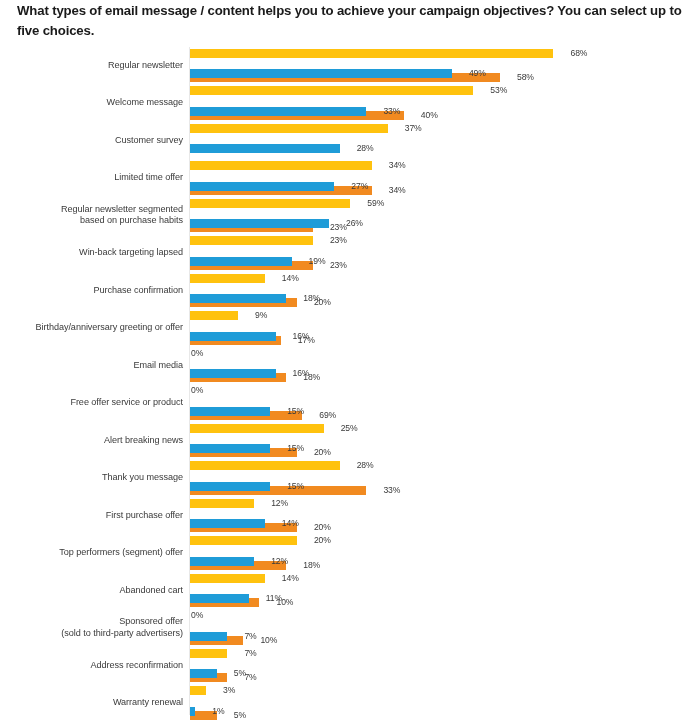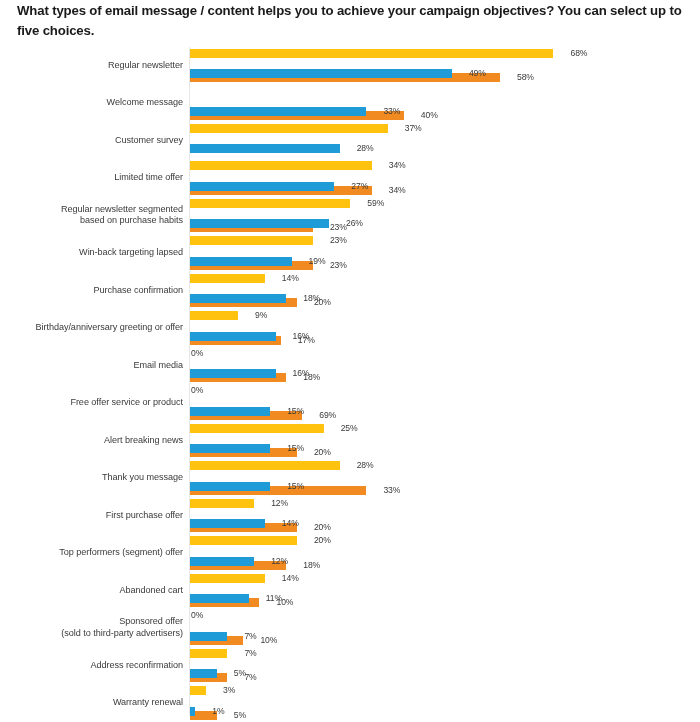--- a/index.html
+++ b/index.html
@@ -116,20 +116,21 @@
           <div class="bar-row r0"><span class="bar s0" style="width: 363.46px;"></span><span class="val">68%</span></div>
           <div class="bar-row r1"><span class="bar s1" style="width: 310.01px;"></span><span class="val">58%</span></div>
           <div class="bar-row r2"><span class="bar s2" style="width: 261.905px;"></span><span class="val">49%</span></div>
         </div>
       </div>
       <div class="group" style="top: 37.5px;">
         <div class="cat-label" style="top: 12.55px;">
           <div>Welcome message</div>
         </div>
         <div class="bars">
+          <div class="bar-row r0"><span class="bar s0" style="width: 283.285px;"></span><span class="val">53%</span></div>
           <div class="bar-row r1"><span class="bar s1" style="width: 213.8px;"></span><span class="val">40%</span></div>
           <div class="bar-row r2"><span class="bar s2" style="width: 176.385px;"></span><span class="val">33%</span></div>
         </div>
       </div>
       <div class="group" style="top: 75px;">
         <div class="cat-label" style="top: 12.55px;">
           <div>Customer survey</div>
         </div>
         <div class="bars">
           <div class="bar-row r0"><span class="bar s0" style="width: 197.765px;"></span><span class="val">37%</span></div>

